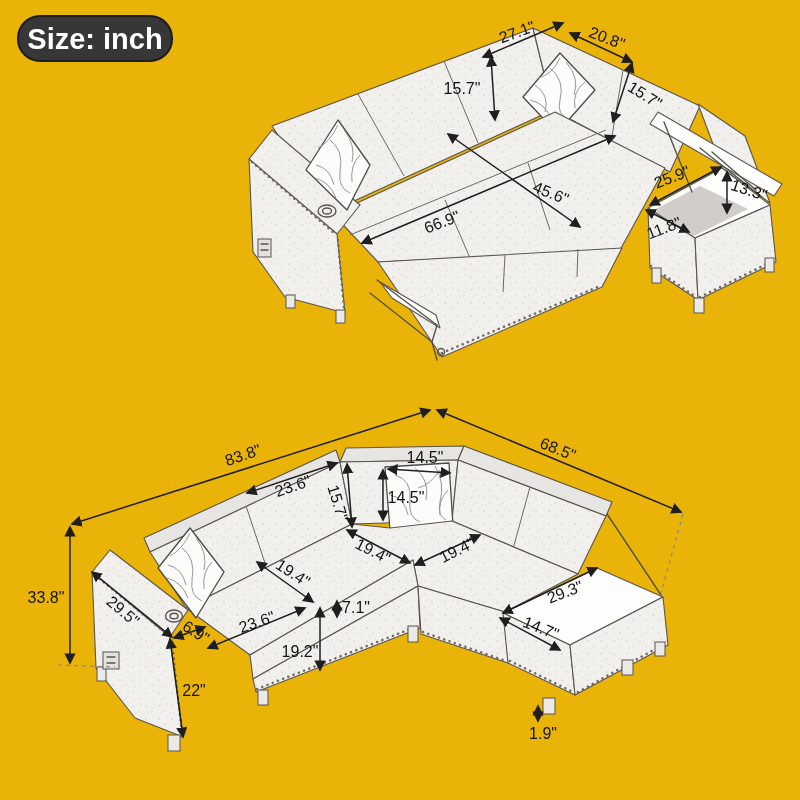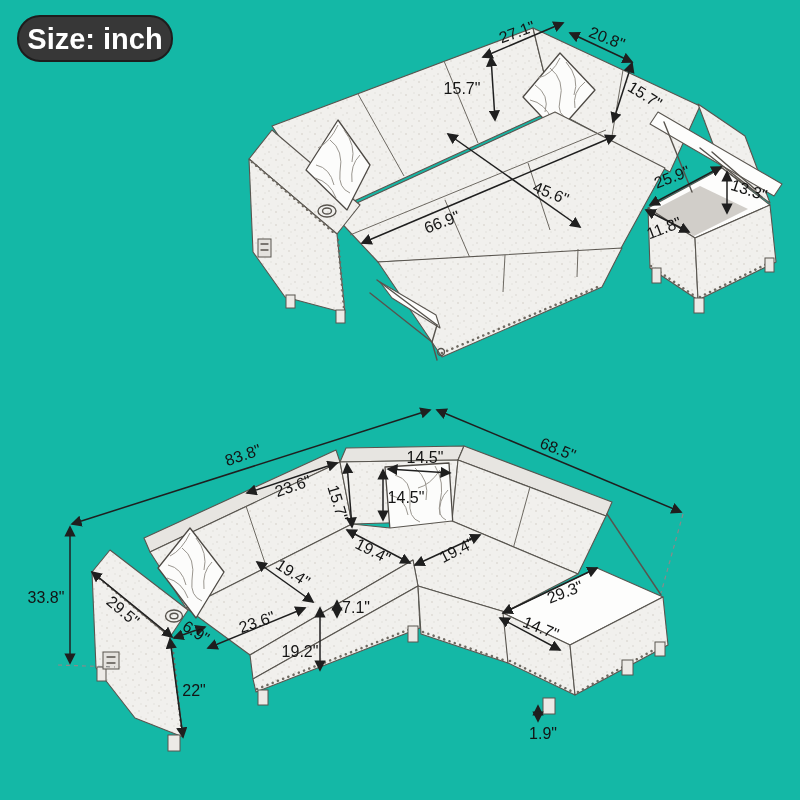--- a/index.html
+++ b/index.html
@@ -1,16 +1,16 @@
 <!DOCTYPE html>
 <html><head>
 <meta charset="utf-8">
 <style>
   html,body{margin:0;padding:0;background:#ffffff;}
-  .stage{position:relative;width:800px;height:800px;background:#14b8a6;overflow:hidden;
+  .stage{position:relative;width:800px;height:800px;background:#eab308;overflow:hidden;
          font-family:"Liberation Sans", sans-serif;text-align:center;}
   svg{position:absolute;left:0;top:0;}
   .dim-label{font-family:"Liberation Sans", sans-serif;font-size:16px;fill:#141414;}
   .badge-label{font-family:"Liberation Sans", sans-serif;font-size:29px;font-weight:bold;fill:#ffffff;}
   .fabric{fill:url(#speck);stroke:#59554f;stroke-width:1.1;stroke-linejoin:round;}
   .fabric-dk{fill:#e7e5e1;stroke:#59554f;stroke-width:1.1;stroke-linejoin:round;}
   .whitepart{fill:#fdfdfc;stroke:#59554f;stroke-width:1.1;stroke-linejoin:round;}
   .pillow{fill:#fcfcfb;stroke:#4e4a45;stroke-width:1.3;stroke-linejoin:round;}
   .lattice{fill:none;stroke:#9a968f;stroke-width:1;}
   .seam{fill:none;stroke:#6d6962;stroke-width:1;}

